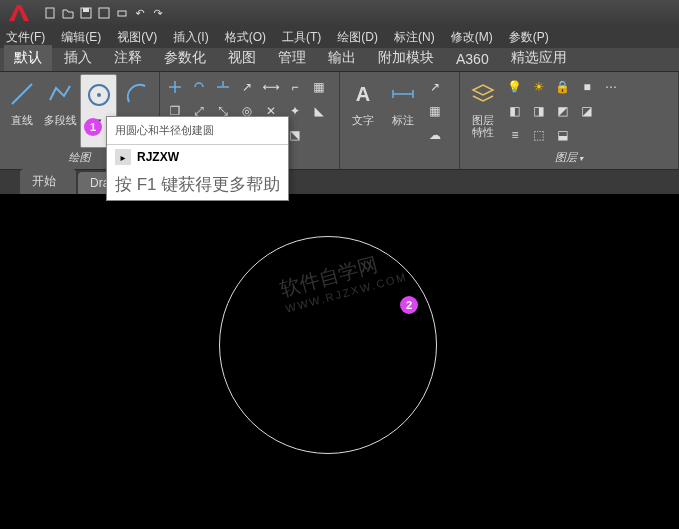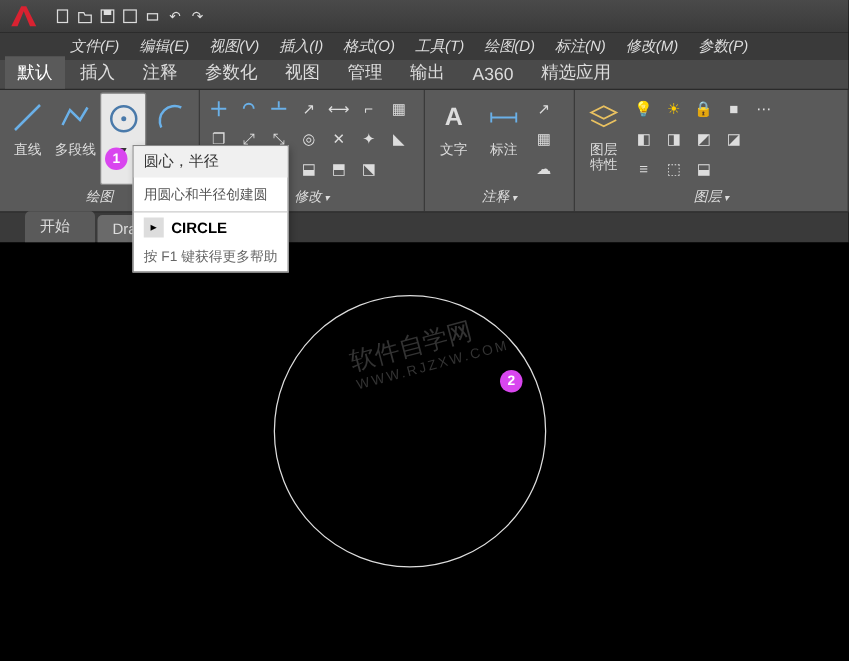--- a/index.html
+++ b/index.html
@@ -6,21 +6,21 @@
   body { width: 679px; height: 529px; background: #000; overflow: hidden; position: relative; }
   
   .titlebar { height: 26px; background: linear-gradient(#4a4a4a, #3a3a3a); display: flex; align-items: center; position: relative; }
   .logo { width: 30px; height: 22px; margin: 0 4px; display: flex; align-items: center; justify-content: center; }
   .qat { display: flex; gap: 2px; margin-left: 4px; }
   .qat-btn { width: 16px; height: 16px; display: flex; align-items: center; justify-content: center; color: #ddd; font-size: 11px; cursor: pointer; }
   .title-center { position: absolute; left: 50%; transform: translateX(-50%); color: #ccc; font-size: 11px; display: flex; gap: 8px; }
   .title-app { color: #bbb; }
   .title-doc { color: #ddd; }
   
-  .menubar { height: 22px; background: #3a3a3a; display: flex; align-items: flex-end; padding-left: 50px; gap: 4px; font-style: italic; }
+  .menubar { height: 22px; background: #3a3a3a; display: flex; align-items: flex-end; gap: 4px; }
   .menu-item { color: #ddd; font-size: 12px; padding: 2px 6px; cursor: pointer; }
   
   .ribbon-tabs { height: 24px; background: #4a4a4a; display: flex; align-items: flex-end; padding-left: 4px; gap: 2px; border-bottom: 1px solid #2a2a2a; }
   .ribbon-tab { color: #ddd; font-size: 14px; padding: 4px 10px; cursor: pointer; }
   .ribbon-tab.active { background: #5a5a5a; color: #fff; }
   
   .ribbon { height: 98px; background: #5a5a5a; display: flex; border-bottom: 1px solid #2a2a2a; }
   .panel { border-right: 1px solid #3a3a3a; padding: 2px 4px; display: flex; flex-direction: column; position: relative; }
   .panel-content { flex: 1; display: flex; gap: 2px; }
   .panel-label { text-align: center; color: #ddd; font-size: 11px; padding: 2px 0; font-style: italic; }
@@ -33,21 +33,21 @@
   .small-grid { display: flex; flex-direction: column; gap: 2px; padding-top: 2px; }
   .small-row { display: flex; gap: 2px; }
   .small-btn { width: 22px; height: 22px; display: flex; align-items: center; justify-content: center; cursor: pointer; color: #ddd; font-size: 12px; }
   
   .tooltip { position: absolute; left: 106px; top: 116px; background: #fff; border: 1px solid #888; box-shadow: 2px 2px 6px rgba(0,0,0,0.3); z-index: 100; min-width: 116px; }
   .tooltip-title { padding: 4px 8px; font-size: 12px; color: #333; background: #f0f0f0; }
   .tooltip-desc { padding: 6px 8px; font-size: 11px; color: #555; }
   .tooltip-sep { border-top: 1px solid #ccc; }
   .tooltip-cmd { padding: 4px 8px; display: flex; align-items: center; gap: 6px; font-size: 12px; }
   .tooltip-cmd-icon { width: 16px; height: 16px; background: #ddd; display: flex; align-items: center; justify-content: center; font-size: 10px; }
-  .tooltip-help { padding: 4px 8px; font-size: 11px; color: #666; }
+  .tooltip-help { padding: 4px 8px; font-size: 17px; color: #666; }
   
   .doc-tabs { height: 24px; background: #3a3a3a; display: flex; align-items: flex-end; padding-left: 20px; gap: 2px; }
   .doc-tab { background: #5a5a5a; color: #ddd; font-size: 12px; padding: 4px 20px 4px 12px; border-radius: 4px 4px 0 0; position: relative; cursor: pointer; text-align: right; }
   .doc-tab .close { position: absolute; right: 4px; top: 4px; font-size: 10px; }
   .doc-tab.new { background: #4a4a4a; padding: 4px 10px; color: #aaa; }
   
   .canvas { position: absolute; top: 194px; left: 0; right: 0; bottom: 0; background: #000; }
   .circle-shape { position: absolute; left: 219px; top: 42px; width: 218px; height: 218px; border: 1px solid #ddd; border-radius: 50%; }
   
   .marker { position: absolute; width: 18px; height: 18px; border-radius: 50%; background: #d946ef; color: #fff; font-size: 11px; display: flex; align-items: center; justify-content: center; font-weight: bold; z-index: 200; }
@@ -114,20 +114,21 @@
 </div>
 
 <div class="ribbon-tabs">
   <div class="ribbon-tab active">默认</div>
   <div class="ribbon-tab">插入</div>
   <div class="ribbon-tab">注释</div>
   <div class="ribbon-tab">参数化</div>
   <div class="ribbon-tab">视图</div>
   <div class="ribbon-tab">管理</div>
   <div class="ribbon-tab">输出</div>
+  <div class="ribbon-tab">附加模块</div>
   <div class="ribbon-tab">A360</div>
   <div class="ribbon-tab">精选应用</div>
 </div>
 
 <div class="ribbon">
 
   <div class="panel" style="width:160px;">
     <div class="panel-content">
       <div class="big-btn">
         <div class="big-btn-icon">
@@ -232,21 +233,20 @@
             <div class="small-btn">↗</div>
           </div>
         <div class="small-row">
             <div class="small-btn">▦</div>
           </div>
         <div class="small-row">
             <div class="small-btn">☁</div>
           </div>
       </div>
     </div>
-    <div class="panel-label"><span>注释</span><span class="dropdown-arrow">▾</span></div>
   </div>
 
   <div class="panel" style="flex:1;">
     <div class="panel-content">
       <div class="big-btn">
         <div class="big-btn-icon">
             <svg width="28" height="28">
               <path d="M4 10 l10 -5 l10 5 l-10 5 z M4 16 l10 5 l10 -5" fill="none" stroke="#e8c060" stroke-width="1.5"></path>
             </svg>
           </div>
@@ -272,26 +272,25 @@
           <div class="small-btn">⬚</div>
           <div class="small-btn">⬓</div>
         </div>
       </div>
     </div>
     <div class="panel-label"><span>图层</span><span class="dropdown-arrow">▾</span></div>
   </div>
 </div>
 
 <div class="tooltip">
-  <div class="tooltip-title">圆心，半径</div>
   <div class="tooltip-desc">用圆心和半径创建圆</div>
   <div class="tooltip-sep"></div>
   <div class="tooltip-cmd">
     <div class="tooltip-cmd-icon">▸</div>
-    <b>CIRCLE</b>
+    <b>RJZXW</b>
   </div>
   <div class="tooltip-help">按 F1 键获得更多帮助</div>
 </div>
 
 <div class="doc-tabs">
   <div class="doc-tab">
     <span>开始</span>
   </div>
   <div class="doc-tab" style="background:#6a6a6a;">
     <span>Drawing2*</span>

